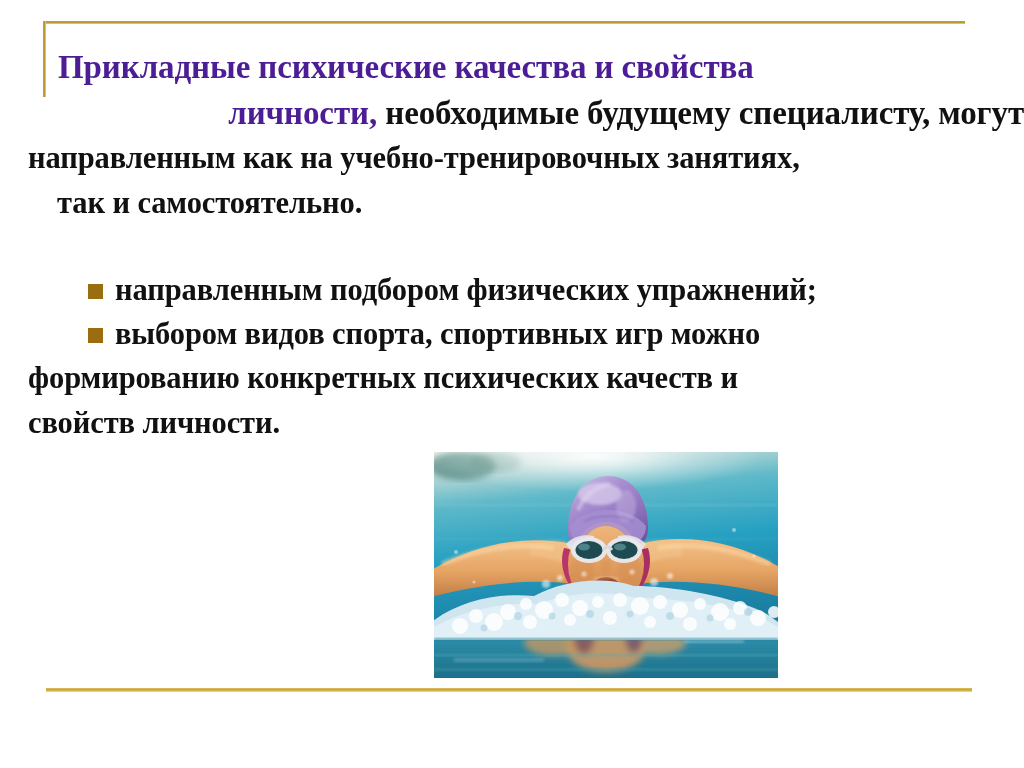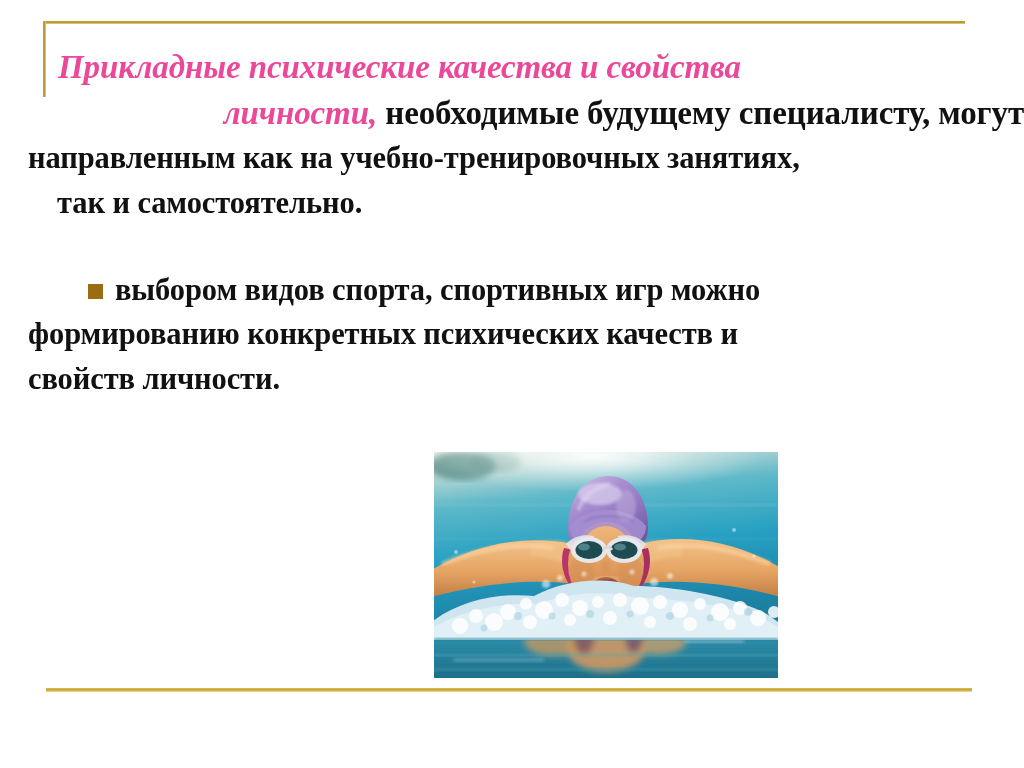--- a/index.html
+++ b/index.html
@@ -59,21 +59,21 @@
     white-space: nowrap;
   }
 
   .title-line {
     font-size: 33px;
     line-height: 46px;
   }
   .gold {
     color: #9a6d10;
   }
-  .title-line .gold { color: #ec4899; font-style: italic; }
+  .title-line .gold { color: #4c1d95; }
 
   .l1 { padding-left: 58px; }
   .l2 { padding-left: 56px; text-align: right; }
   .l3 { padding-left: 28px; }
   .l4 { padding-left: 28px; margin-left: 29px; }
 
   .gap { height: 42px; }
 
   .bullet-line {
     display: flex;
@@ -126,20 +126,24 @@
 
     <div class="line title-line l2">
       <span class="gold">личности,</span><span> необходимые будущему специалисту, могут</span>
     </div>
 
     <div class="line l3">направленным как на учебно-тренировочных занятиях,</div>
     <div class="line l4">так и самостоятельно.</div>
 
     <div class="gap"></div>
 
+    <div class="line bullet-line b1">
+      <span class="sq"></span>
+      <span>направленным подбором физических   упражнений;</span>
+    </div>
 
     <div class="line bullet-line b2">
       <span class="sq"></span>
       <span>выбором видов спорта, спортивных игр можно</span>
     </div>
 
     <div class="line cont-line">формированию конкретных психических качеств и</div>
     <div class="line cont-line">свойств личности.</div>
 
   </div>

